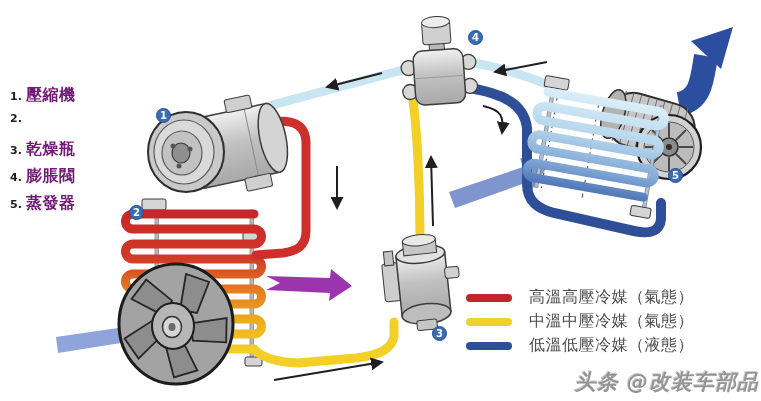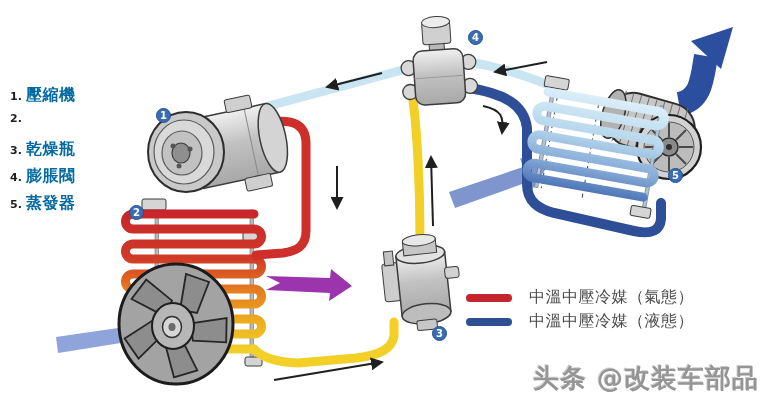--- a/index.html
+++ b/index.html
@@ -3,34 +3,34 @@
 <meta charset="utf-8">
 <style>
   html,body{margin:0;padding:0;background:#ffffff;}
   .stage{position:relative;width:761px;height:401px;background:#fff;overflow:hidden;
          font-family:"DejaVu Sans",sans-serif;}
   svg.diagram{position:absolute;left:0;top:0;}
 
   .parts{position:absolute;left:10px;top:85px;}
   .part-row{display:flex;align-items:baseline;height:27px;}
   .part-num{font-size:11px;font-weight:700;color:#1d1d1d;width:16px;flex:none;}
-  .part-label{font-size:16px;font-weight:600;color:#0369a1;letter-spacing:.5px;white-space:nowrap;}
+  .part-label{font-size:16px;font-weight:600;color:#701a75;letter-spacing:.5px;white-space:nowrap;}
 
   .legend{position:absolute;left:466px;top:287px;}
   .legend-row{display:flex;align-items:center;height:21px;margin-bottom:3px;}
   .legend-bar{width:46px;height:8px;border-radius:4px;margin-right:17px;flex:none;}
   .legend-label{font-size:16px;color:#4c4c4c;letter-spacing:.5px;white-space:nowrap;}
 
   .badge{position:absolute;width:15px;height:15px;border-radius:50%;
          background:#3a6cb4;border:1px solid #27508f;box-sizing:border-box;
          color:#fff;font-size:10px;font-weight:700;line-height:13px;text-align:center;}
 
-  .watermark{position:absolute;right:2px;bottom:5px;font-size:26px;font-weight:700;
+  .watermark{position:absolute;right:2px;bottom:5px;font-size:21px;font-weight:700;
              color:#8d8d8d;letter-spacing:1px;opacity:.92;white-space:nowrap;
-             text-shadow:1px 1px 0 #ffffff,-1px -1px 0 #c9c9c9;}
+             text-shadow:1px 1px 0 #ffffff,-1px -1px 0 #c9c9c9;font-style:italic;}
 </style>
 </head>
 <body>
 
 <div class="stage">
 
   <svg class="diagram" width="761" height="401" viewBox="0 0 761 401">
     <defs>
       <linearGradient id="condGrad" gradientUnits="userSpaceOnUse" x1="0" y1="212" x2="0" y2="352">
         <stop offset="0" stop-color="#c8262b"></stop>
@@ -198,22 +198,26 @@
 
   <div class="badge" style="left: 156px; top: 108px; background: rgb(58, 108, 180);">1</div>
   <div class="badge" style="left: 129px; top: 205px; background: rgb(58, 108, 180);">2</div>
   <div class="badge" style="left: 432px; top: 326px; background: rgb(58, 108, 180);">3</div>
   <div class="badge" style="left: 468px; top: 30px; background: rgb(58, 108, 180);">4</div>
   <div class="badge" style="left: 668px; top: 168px; background: rgb(58, 108, 180);">5</div>
 
   <div class="legend">
     <div class="legend-row">
       <span class="legend-bar" style="background: rgb(196, 36, 44);"></span>
+      <span class="legend-label">高溫高壓冷媒（氣態）</span>
+    </div>
+    <div class="legend-row">
+      <span class="legend-bar" style="background: rgb(240, 210, 44);"></span>
       <span class="legend-label">中溫中壓冷媒（氣態）</span>
     </div>
     <div class="legend-row">
       <span class="legend-bar" style="background: rgb(45, 79, 148);"></span>
-      <span class="legend-label">中溫中壓冷媒（液態）</span>
+      <span class="legend-label">低溫低壓冷媒（液態）</span>
     </div>
   </div>
 
   <div class="watermark">头条 @改装车部品</div>
 </div>
 
 </body></html>

